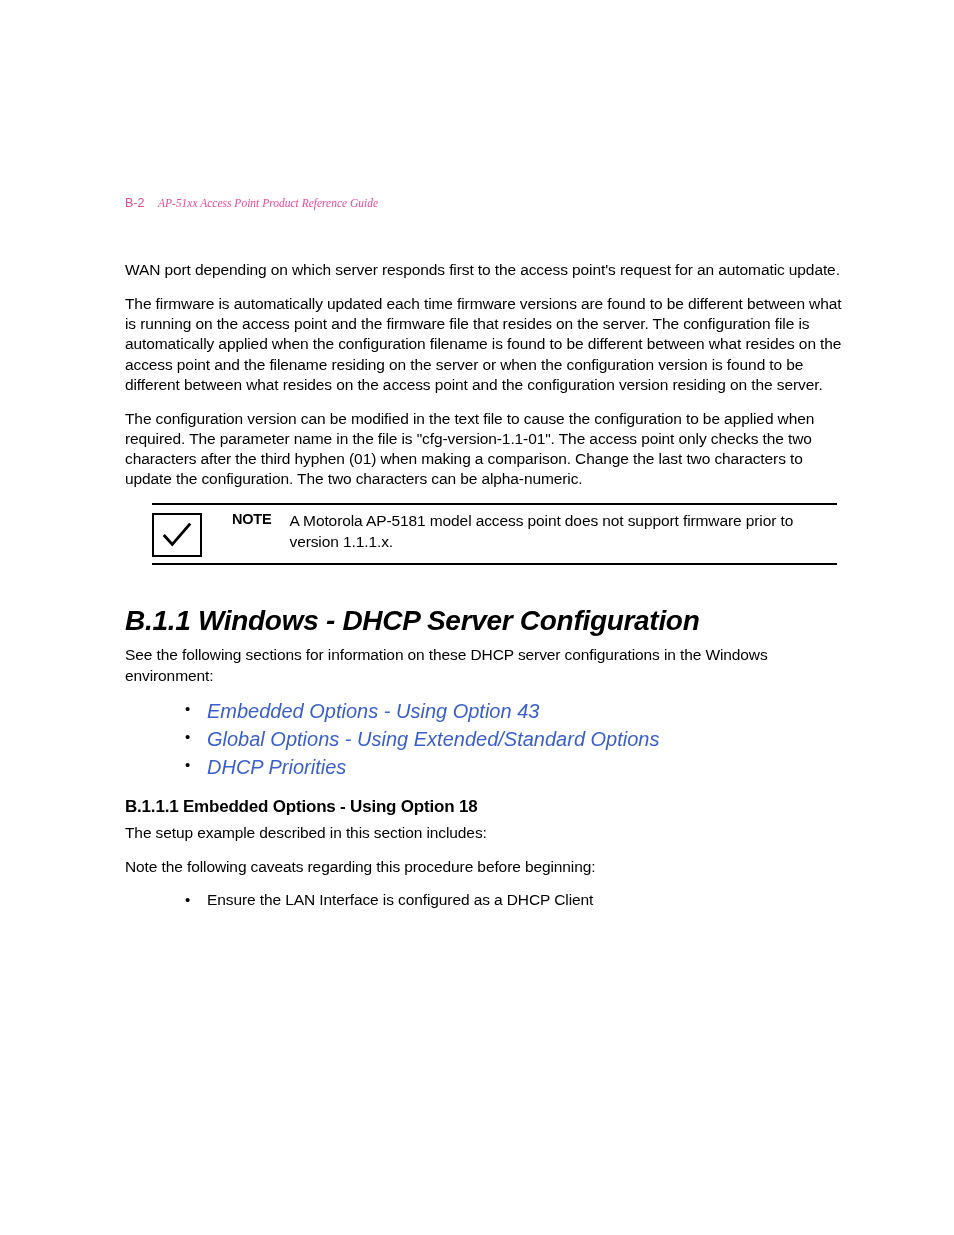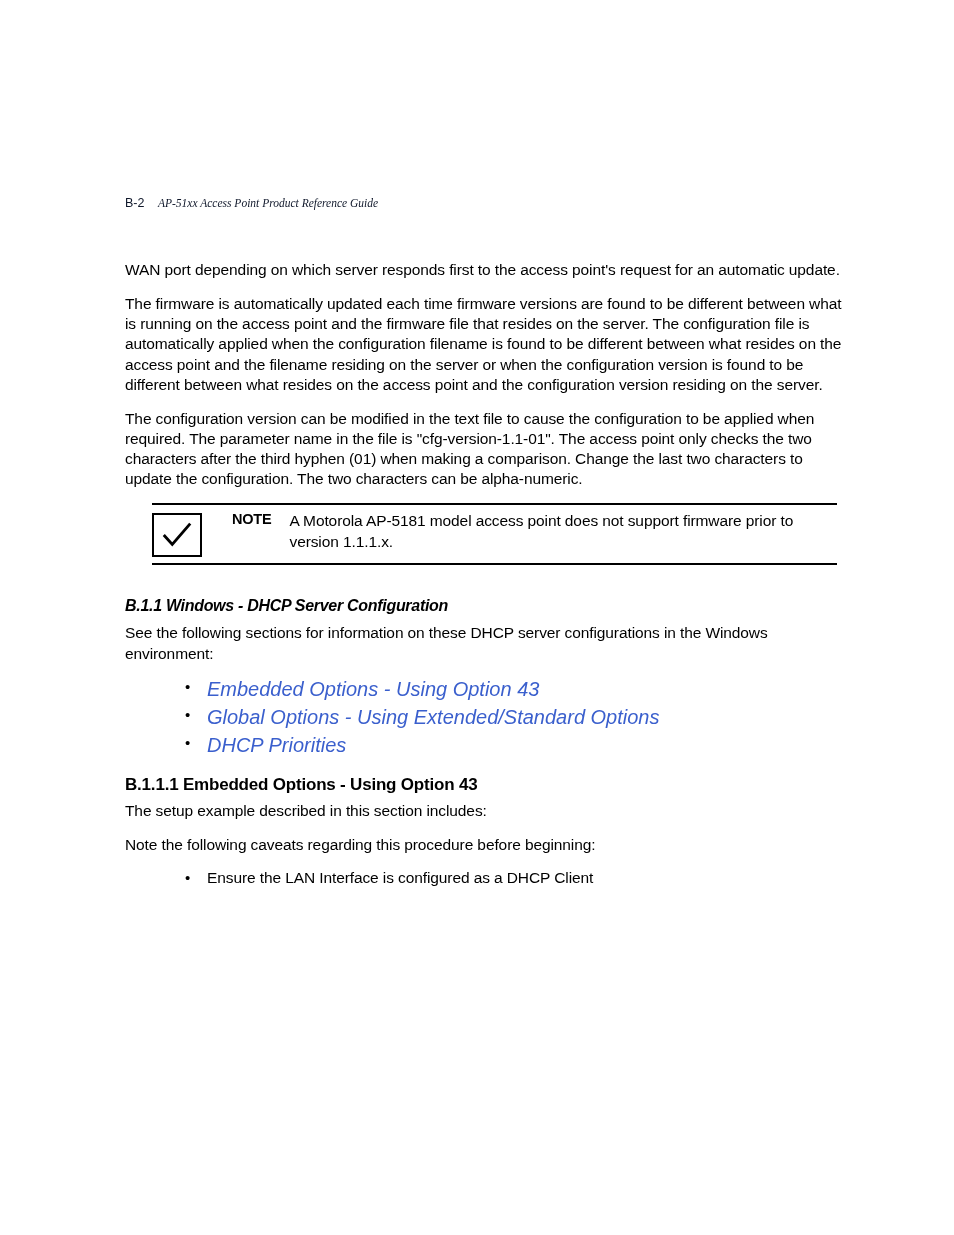--- a/index.html
+++ b/index.html
@@ -13,21 +13,21 @@
     }
     .page {
       padding: 190px 90px 60px 125px;
       position: relative;
     }
     .header-line {
       position: absolute;
       top: 196px;
       left: 125px;
       font-size: 12.5px;
-      color: #0f172a;
+      color: #ec4899;
     }
     .page-num {
       font-family: Arial, Helvetica, sans-serif;
     }
     .header-title-italic {
       font-style: italic;
       font-family: Georgia, 'Times New Roman', serif;
       margin-left: 10px;
       font-size: 11.5px;
     }
@@ -80,22 +80,22 @@
     }
     .note-text {
       font-size: 15.5px;
       line-height: 1.3;
       letter-spacing: -0.1px;
     }
     h2.section-h2 {
       font-family: Arial, Helvetica, sans-serif;
       font-weight: bold;
       font-style: italic;
-      font-size: 16px;
-      margin: 32px 0 8px 0;
+      font-size: 28px;
+      margin: 40px 0 8px 0;
       letter-spacing: -0.3px;
     }
     h3.section-h3 {
       font-family: Arial, Helvetica, sans-serif;
       font-weight: bold;
       font-size: 17px;
       margin: 18px 0 6px 0;
       letter-spacing: -0.2px;
     }
     ul.link-list {
@@ -175,21 +175,21 @@
     <h2 class="section-h2">B.1.1  Windows - DHCP Server Configuration</h2>
 
     <p>See the following sections for information on these DHCP server configurations in the Windows environment:</p>
 
     <ul class="link-list">
       <li><span class="link-text">Embedded Options - Using Option 43</span></li>
       <li><span class="link-text">Global Options - Using Extended/Standard Options</span></li>
       <li><span class="link-text">DHCP Priorities</span></li>
     </ul>
 
-    <h3 class="section-h3">B.1.1.1  Embedded Options - Using Option 43</h3>
+    <h3 class="section-h3">B.1.1.1  Embedded Options - Using Option 18</h3>
 
 
     <p>The setup example described in this section includes:</p>
 
 
     <p>Note the following caveats regarding this procedure before beginning:</p>
 
     <ul class="plain-list">
       <li>Ensure the LAN Interface is configured as a DHCP Client</li>
     </ul>

